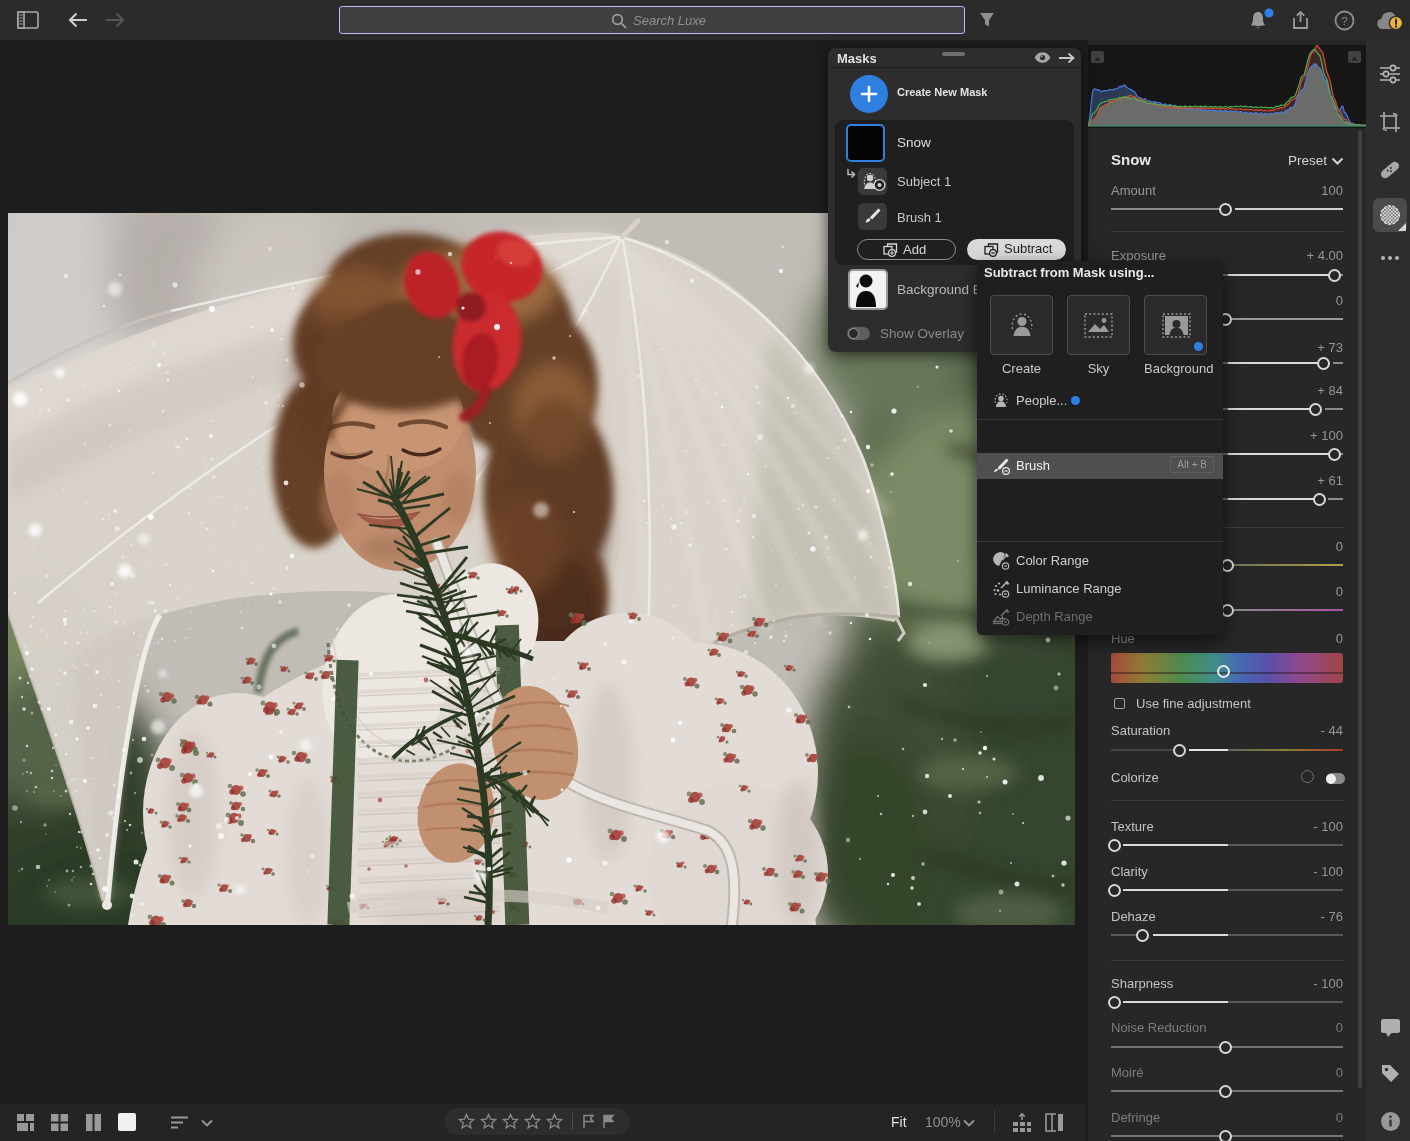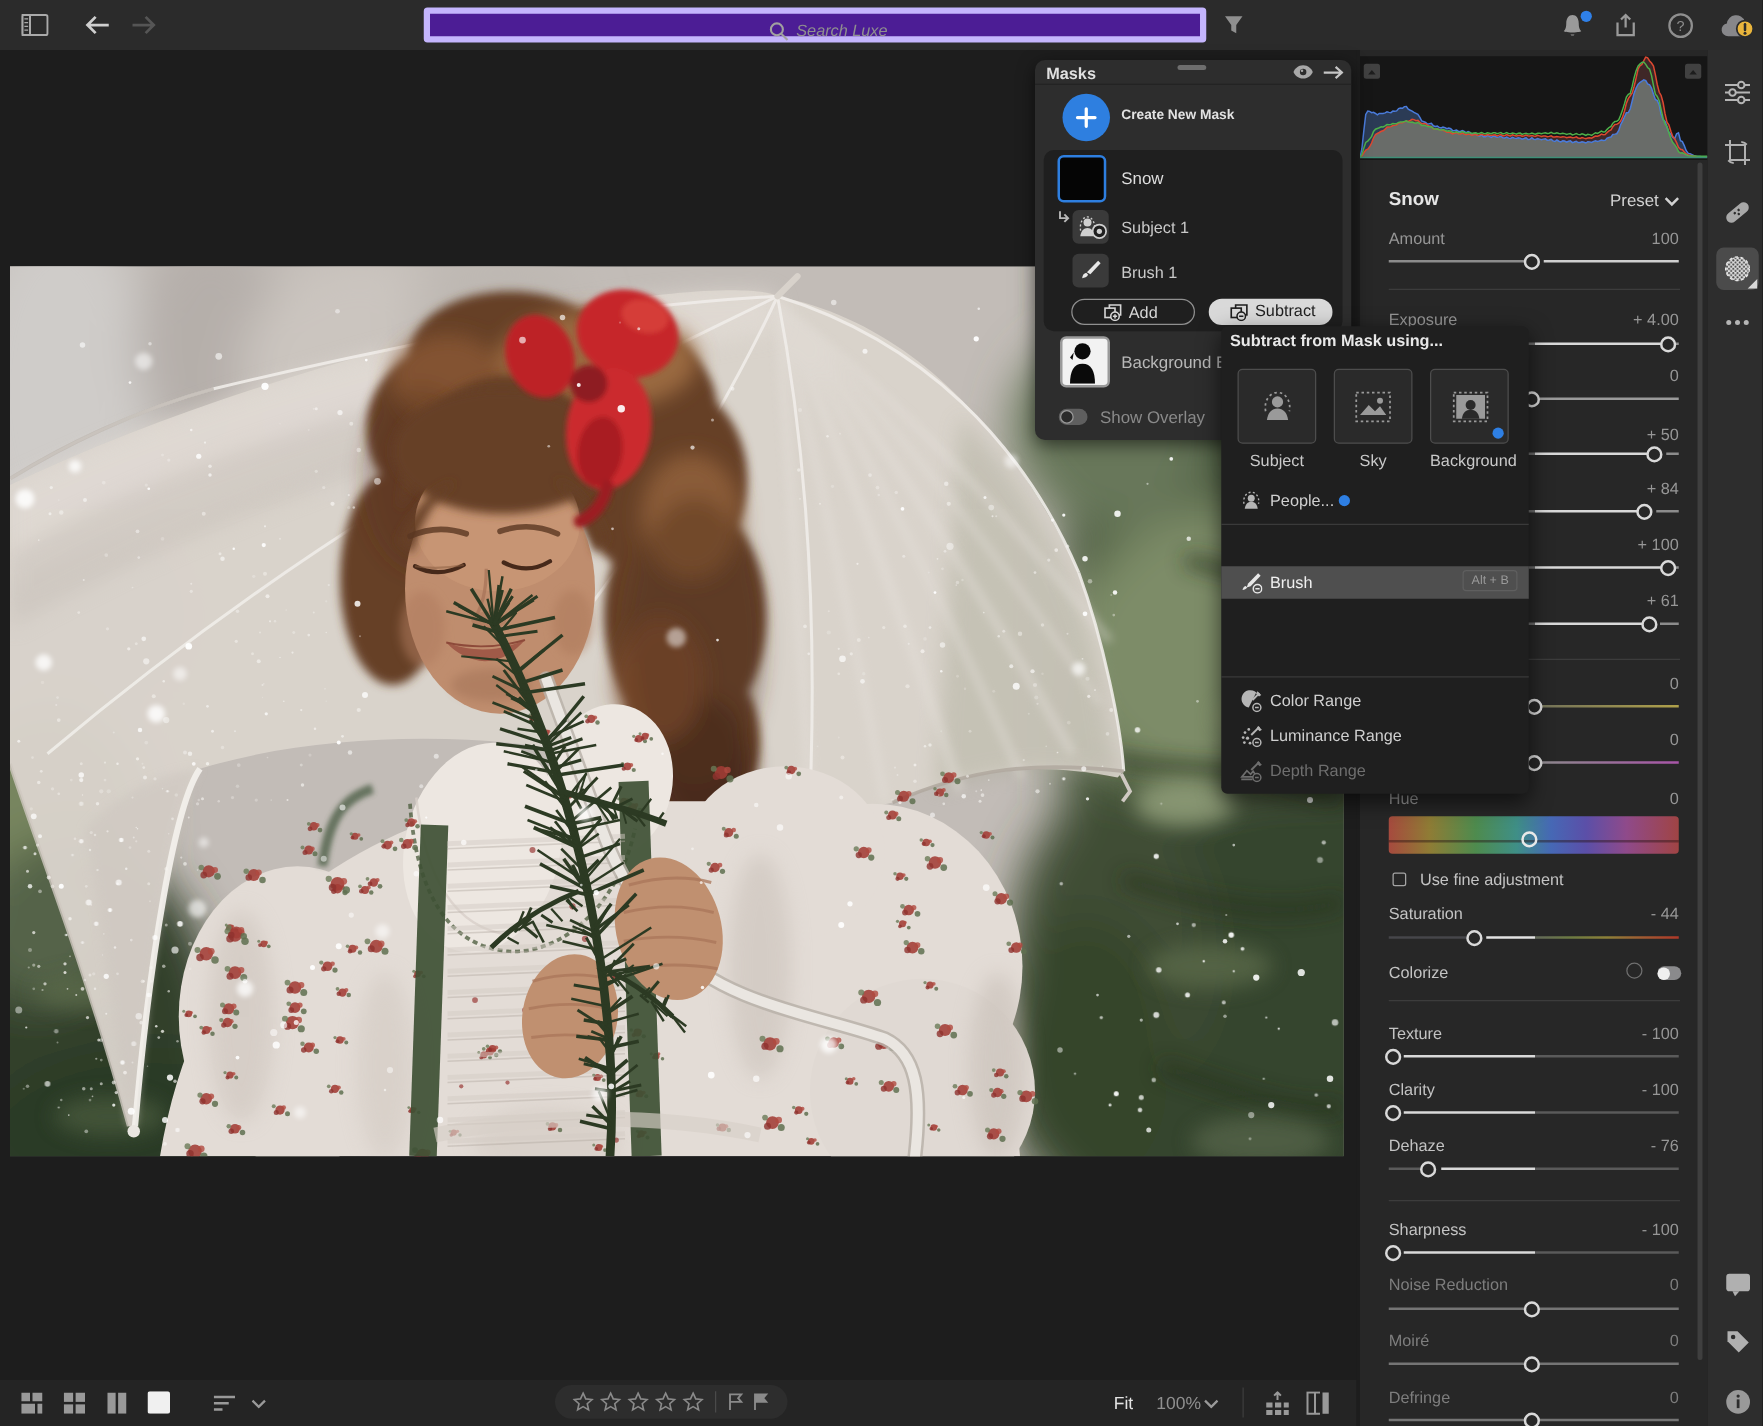--- a/index.html
+++ b/index.html
@@ -4,21 +4,21 @@
 <style>
 * { margin:0; padding:0; box-sizing:border-box; }
 html,body { width:1410px; height:1141px; overflow:hidden; background:#1d1d1d;
   font-family:"Liberation Sans", sans-serif; }
 .abs { position:absolute; }
 #stage { position:relative; width:1410px; height:1141px; }
 
 
 #topbar { position:absolute; left:0; top:0; width:1410px; height:40px; background:#2b2b2b; }
 #searchbox { position:absolute; left:339px; top:6px; width:626px; height:28px;
-  background:#4c1d95; border:5px solid #c4b5fd; border-radius:3px; }
+  background:#404040; border:1px solid #c4b5fd; border-radius:3px; }
 #searchbox .stxt { position:absolute; left:293px; top:6px; color:#8f8f8f; font-size:13px; font-style:italic; }
 
 
 #canvas { position:absolute; left:0; top:40px; width:1085px; height:1064px; background:#1d1d1d; }
 #photo { position:absolute; left:8px; top:173px; width:1067px; height:712px; }
 
 
 #botbar { position:absolute; left:0; top:1104px; width:1085px; height:37px; background:#242424; }
 
 
@@ -1631,21 +1631,21 @@
       <div class="tseg" style="left:228px;width:4px;background:#8c8c8c"></div>
       <div class="knob" style="left:217px"></div>
     </div>
 
     <div class="lbl" style="top:253px">Contrast<span class="val">0</span></div>
     <div class="track" style="top:278px">
       <div class="tseg" style="left:0;width:232px;background:#9a9a9a"></div>
       <div class="knob" style="left:108px"></div>
     </div>
 
-    <div class="lbl" style="top:300px">Highlights<span class="val">+ 50</span></div>
+    <div class="lbl" style="top:300px">Highlights<span class="val">+ 73</span></div>
     <div class="track" style="top:322px">
       <div class="tseg" style="left:0;width:117px;background:#6a6a6a"></div>
       <div class="tseg" style="left:117px;width:94px;background:#d9d9d9"></div>
       <div class="tseg" style="left:222px;width:10px;background:#8c8c8c"></div>
       <div class="knob" style="left:206px"></div>
     </div>
 
     <div class="lbl" style="top:343px">Shadows<span class="val">+ 84</span></div>
     <div class="track" style="top:368px">
       <div class="tseg" style="left:0;width:117px;background:#6a6a6a"></div>
@@ -1895,21 +1895,21 @@
   </div>
   <div id="popup">
     <div class="abs" style="left:7px;top:4px;color:#e8e8e8;font-size:13px;font-weight:bold;">Subtract from Mask using...</div>
     <div class="tile" style="left:13px;">
       <svg class="abs" style="left:17px;top:16px" width="28" height="28" viewBox="0 0 28 28">
         <circle cx="14" cy="9.5" r="4.5" fill="#9a9a9a"></circle>
         <path d="M5.5 24c.8-6.2 4-9.3 8.5-9.3s7.7 3.1 8.5 9.3z" fill="#9a9a9a"></path>
         <path d="M4.5 17C3 9 7.5 2 14 2s11 7 9.5 15" fill="none" stroke="#9a9a9a" stroke-width="1.4" stroke-dasharray="2 2.4"></path>
       </svg>
     </div>
-    <div class="tlabel" style="left:13px;">Subject</div>
+    <div class="tlabel" style="left:13px;">Create</div>
     <div class="tile" style="left:90px;">
       <svg class="abs" style="left:15px;top:16px" width="31" height="27" viewBox="0 0 31 27">
         <rect x="2" y="2" width="27" height="23" fill="none" stroke="#9a9a9a" stroke-width="1.4" stroke-dasharray="2 2.2"></rect>
         <path d="M5 20l7-8 5 5 4-4 5 7z" fill="#9a9a9a"></path>
         <circle cx="21" cy="8.5" r="2.4" fill="#9a9a9a"></circle>
       </svg>
     </div>
     <div class="tlabel" style="left:90px;">Sky</div>
     <div class="tile" style="left:167px;">
       <svg class="abs" style="left:16px;top:16px" width="31" height="27" viewBox="0 0 31 27">

